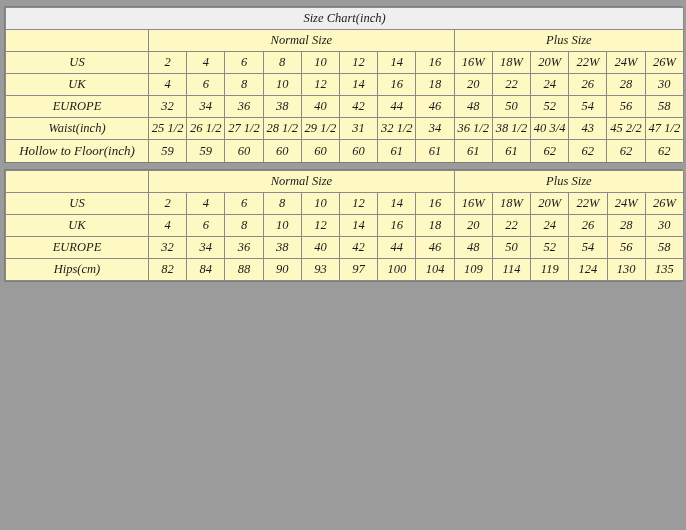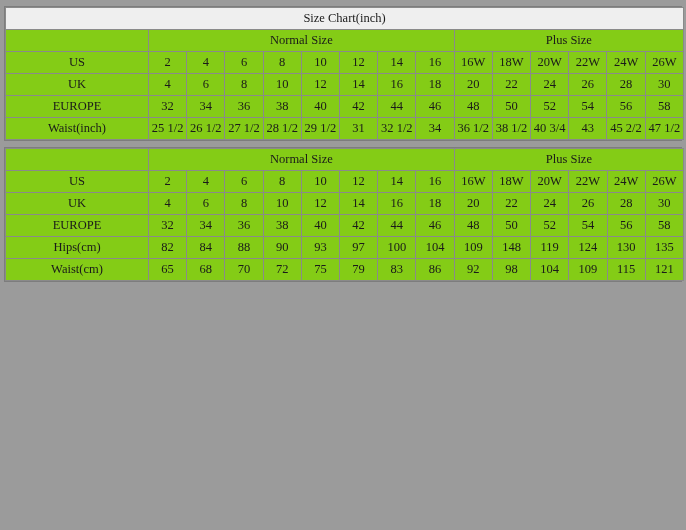--- a/index.html
+++ b/index.html
@@ -24,21 +24,22 @@
   }
   .chart-block {
     background: #efefef;
     border: 1px solid #7d7d7d;
     box-sizing: border-box;
   }
   table.size-chart {
     border-collapse: collapse;
     width: 100%;
     table-layout: fixed;
-    background: #84cc16;
+    background: #fef9c3;
+    font-style: italic;
   }
   table.size-chart td {
     border: 1px solid #8a8a8a;
     text-align: center;
     vertical-align: middle;
     color: #1a1a1a;
     font-size: 12.5px;
     padding: 3px 1px;
     white-space: nowrap;
     overflow: hidden;
@@ -168,20 +169,37 @@
             <td class="data-cell">31</td>
             <td class="data-cell">32 1/2</td>
             <td class="data-cell">34</td>
             <td class="data-cell">36 1/2</td>
             <td class="data-cell">38 1/2</td>
             <td class="data-cell">40 3/4</td>
             <td class="data-cell">43</td>
             <td class="data-cell">45 2/2</td>
             <td class="data-cell last-col">47 1/2</td>
           </tr>
+          <tr class="last-row">
+            <td class="row-label wide-label">Hollow to Floor(inch)</td>
+            <td class="data-cell">59</td>
+            <td class="data-cell">59</td>
+            <td class="data-cell">60</td>
+            <td class="data-cell">60</td>
+            <td class="data-cell">60</td>
+            <td class="data-cell">60</td>
+            <td class="data-cell">61</td>
+            <td class="data-cell">61</td>
+            <td class="data-cell">61</td>
+            <td class="data-cell">61</td>
+            <td class="data-cell">62</td>
+            <td class="data-cell">62</td>
+            <td class="data-cell">62</td>
+            <td class="data-cell last-col">62</td>
+          </tr>
         </tbody>
     </table>
   </div>
   <div class="chart-block">
     <table class="size-chart">
       <colgroup>
           <col style="width: 143px;">
           <col style="width: 38.2143px;">
           <col style="width: 38.2143px;">
           <col style="width: 38.2143px;">
@@ -258,39 +276,22 @@
             <td class="row-label">Hips(cm)</td>
             <td class="data-cell">82</td>
             <td class="data-cell">84</td>
             <td class="data-cell">88</td>
             <td class="data-cell">90</td>
             <td class="data-cell">93</td>
             <td class="data-cell">97</td>
             <td class="data-cell">100</td>
             <td class="data-cell">104</td>
             <td class="data-cell">109</td>
-            <td class="data-cell">148</td>
+            <td class="data-cell">114</td>
             <td class="data-cell">119</td>
             <td class="data-cell">124</td>
             <td class="data-cell">130</td>
             <td class="data-cell last-col">135</td>
-          </tr>
-          <tr>
-            <td class="row-label">Waist(cm)</td>
-            <td class="data-cell">65</td>
-            <td class="data-cell">68</td>
-            <td class="data-cell">70</td>
-            <td class="data-cell">72</td>
-            <td class="data-cell">75</td>
-            <td class="data-cell">79</td>
-            <td class="data-cell">83</td>
-            <td class="data-cell">86</td>
-            <td class="data-cell">92</td>
-            <td class="data-cell">98</td>
-            <td class="data-cell">104</td>
-            <td class="data-cell">109</td>
-            <td class="data-cell">115</td>
-            <td class="data-cell last-col">121</td>
           </tr>
         </tbody>
     </table>
   </div>
 </div>
 
 </body></html>

